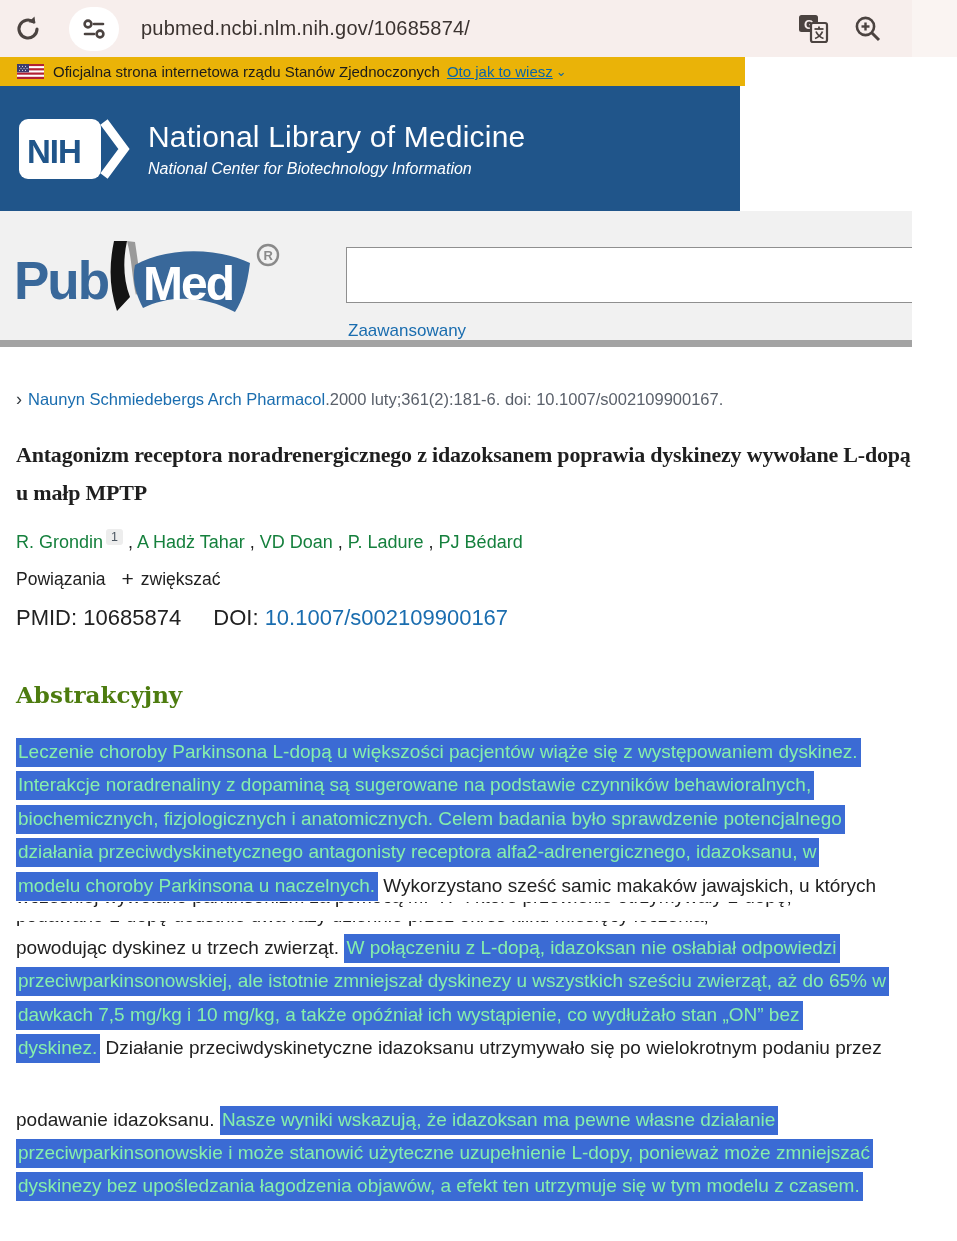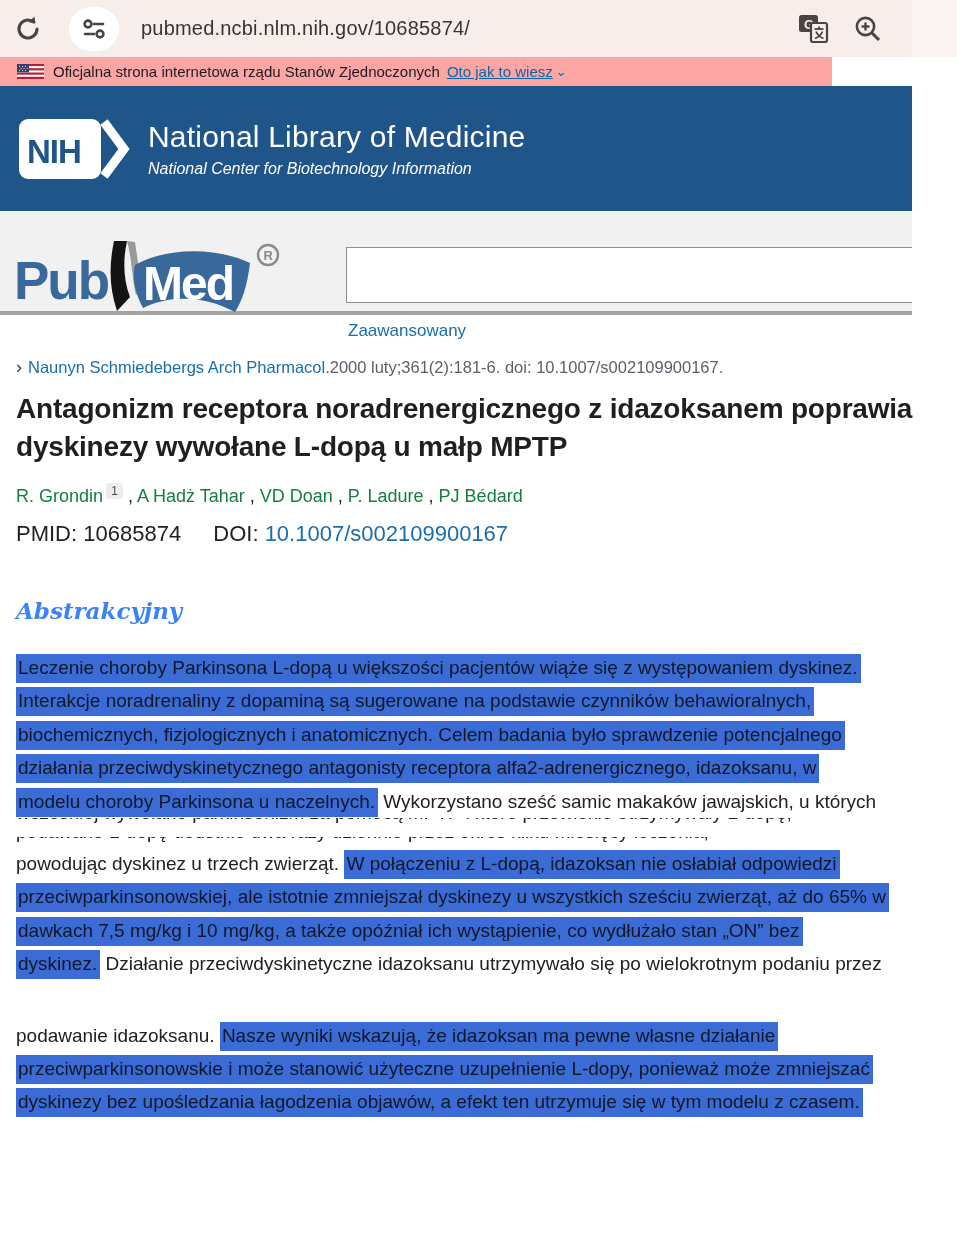--- a/index.html
+++ b/index.html
@@ -11,63 +11,63 @@
   .addressbar { height:57px; background:#f7eeec; display:flex; align-items:center;gap:10px; }
   .addressbar .seam { position:absolute; right:0; top:0; width:45px; height:57px; background:#faf4f2; }
   .icon-btn { width:34px; height:34px; display:flex; align-items:center; justify-content:center; }
   .reload { margin-left:11px; }
   .pill { margin-left:14px; width:50px; height:44px; background:#ffffff; border-radius:22px;
           display:flex; align-items:center; justify-content:center; }
   .url { margin-left:12px; font-size:20px; color:#3b3330; letter-spacing:0.2px; }
   .right-icons { margin-left:auto; display:flex; gap:20px; padding-right:72px; z-index:2; }
 
   
-  .gov { width:832px; height:29px; background:#fca5a5; display:flex; align-items:center; font-size:15px; }
+  .gov { width:745px; height:29px; background:#eab308; display:flex; align-items:center; font-size:15px; }
   .gov .flag { margin-left:17px; }
   .gov .txt { margin-left:9px; color:#1b1b1b; }
   .gov a.how { margin-left:7px; color:#0a66a8; text-decoration:underline; cursor:pointer; }
   .gov .caret { color:#0a66a8; margin-left:3px; font-size:13px; }
 
   
-  .nih { width:912px; height:125px; background:#20558a; display:flex; align-items:center; color:#ffffff; }
+  .nih { width:740px; height:125px; background:#20558a; display:flex; align-items:center; color:#ffffff; }
   .nih-logo { margin-left:18px; }
   .nih-titles { margin-left:16px; }
   .nih-title { font-size:30px; font-weight:normal; letter-spacing:0.2px; }
   .nih-sub { font-size:16px; font-style:italic; margin-top:6px; }
 
   
-  .pmbar { position:relative; width:912px; height:104px; background:#f1f1f1; border-bottom:4px solid #a3a3a3; }
+  .pmbar { position:relative; width:912px; height:136px; background:#f1f1f1; border-bottom:7px solid #a3a3a3; }
   .pmlogo { position:absolute; left:14px; top:26px; }
   .search-box { position:absolute; left:346px; top:36px; width:566px; height:56px; background:#ffffff;
                 border:1px solid #8f8f8f; border-right:none; font-size:18px; padding:0 10px; outline:none; }
   .adv { position:absolute; left:348px; top:110px; font-size:17px; color:#1a6daf; text-decoration:none; cursor:pointer; }
 
   
   .article { padding:42px 0 0 16px; width:941px; }
   .cite { font-size:16.5px; color:#5b616b; height:22px; white-space:nowrap; }
   .cite .chev { color:#343a40; font-size:18px; margin-right:6px; }
   .cite a { color:#1a6daf; text-decoration:none; cursor:pointer;margin-top:12px; }
-  h1.title { margin-top:11px; width:900px; font-family:Liberation Sans, sans-serif; font-weight:700;
-             font-size:28px; line-height:37.5px; color:#1f1f1f; letter-spacing:-0.2px; }
+  h1.title { margin-top:25px; width:900px; font-family:Liberation Serif, serif; font-weight:700;
+             font-size:22px; line-height:37.5px; color:#1f1f1f; letter-spacing:-0.2px; }
   .authors { margin-top:18px; font-size:18px; color:#212121; height:24px; }
   .authors a { color:#15803d; text-decoration:none; cursor:pointer; }
   .sup { display:inline-block; font-size:12.5px; background:#ededed; color:#4a5560; border-radius:3px;
          padding:1px 5px; vertical-align:7px; margin-left:3px; cursor:pointer; }
   .linksrow { margin-top:14px; font-size:17.5px; color:#212121; height:24px; display:flex; align-items:center; }
   .plus { font-size:21px; margin:0 7px 0 16px; color:#212121; }
   .idsrow { margin-top:14px; font-size:22px; color:#212121; height:24px; }
   .idsrow .doi-label { margin-left:26px; }
   .idsrow a { color:#1a6daf; text-decoration:none; cursor:pointer; }
   h2.abs-head { margin-top:52px; font-family:"DejaVu Serif", serif; font-weight:700; font-size:23px;
-                color:#3b82f6; height:30px;font-style:italic; }
+                color:#4d7c0f; height:30px; }
 
   
   .abstract { margin-top:24px; font-size:19px; color:#212121; }
   .aline { line-height:33.4px; white-space:nowrap; }
-  .hl { background:#3b6bd4; color:#0f172a; padding:3px 3px 5px 2px; }
+  .hl { background:#3b6bd4; color:#86efac; padding:3px 3px 5px 2px; }
   .frag { position:relative; height:7px; overflow:hidden; }
   .frag span { position:absolute; left:0; top:-16px; white-space:nowrap; font-size:19px; color:#212121; }
   .spacer-a { height:12px; } .spacer-b { height:3px; } .spacer-gap { height:38px; }
 
   svg text { font-family:"Liberation Sans", sans-serif; }
 </style>
 </head>
 <body>
 
 <div class="page">
@@ -169,20 +169,25 @@
     <div class="cite">
       <span class="chev">›</span><a>Naunyn Schmiedebergs Arch Pharmacol</a><span>.2000 luty;361(2):181-6. doi: 10.1007/s002109900167.</span>
     </div>
 
     <h1 class="title">Antagonizm receptora noradrenergicznego z idazoksanem poprawia dyskinezy wywołane L-dopą u małp MPTP</h1>
 
     <div class="authors">
       <a>R. Grondin</a><span class="sup">1</span><span> , </span><a>A Hadż Tahar</a><span> , </span><a>VD Doan</a><span> , </span><a>P. Ladure</a><span> , </span><a>PJ Bédard</a>
     </div>
 
+    <div class="linksrow">
+      <span>Powiązania</span>
+      <span class="plus">+</span>
+      <span>zwiększać</span>
+    </div>
 
     <div class="idsrow">
       <span>PMID:</span>
       <span>10685874</span>
       <span class="doi-label">DOI:</span>
       <a>10.1007/s002109900167</a>
     </div>
 
     <h2 class="abs-head">Abstrakcyjny</h2>
 

